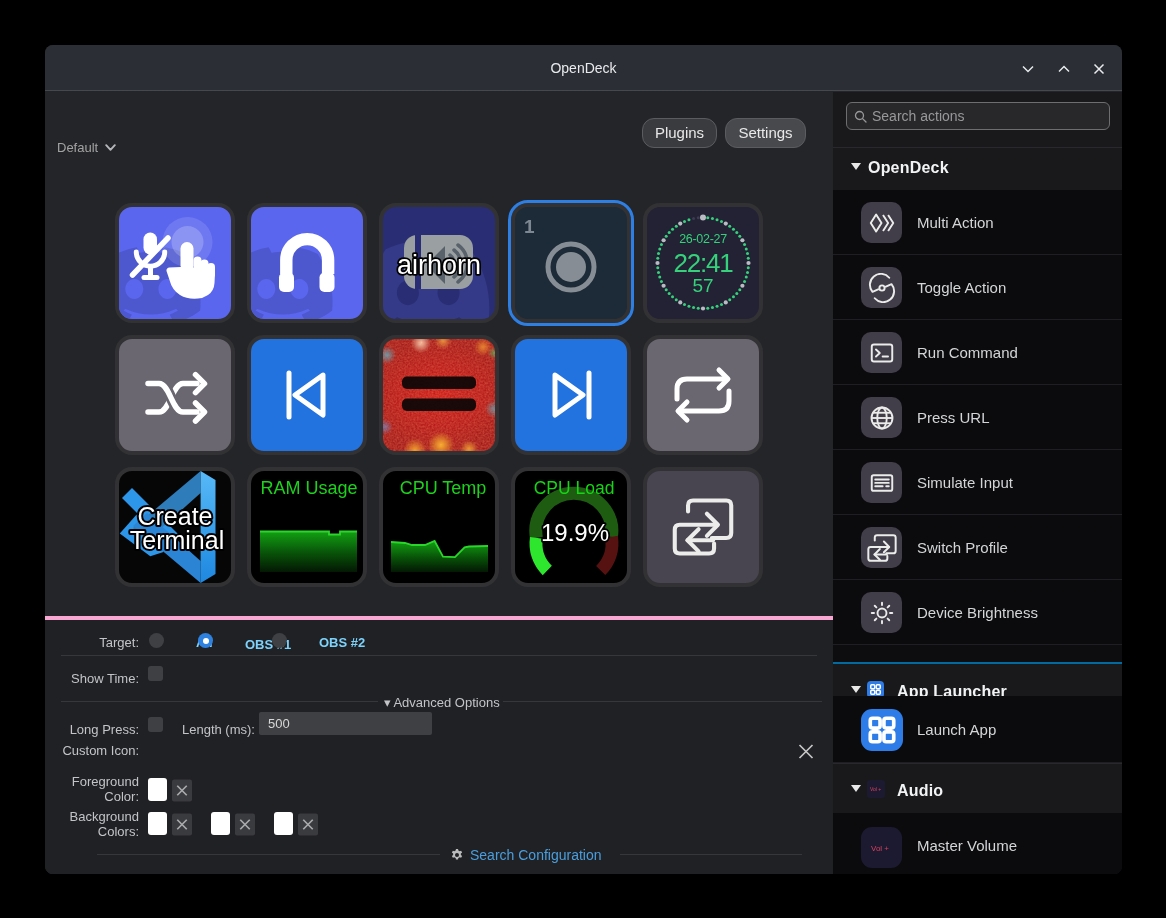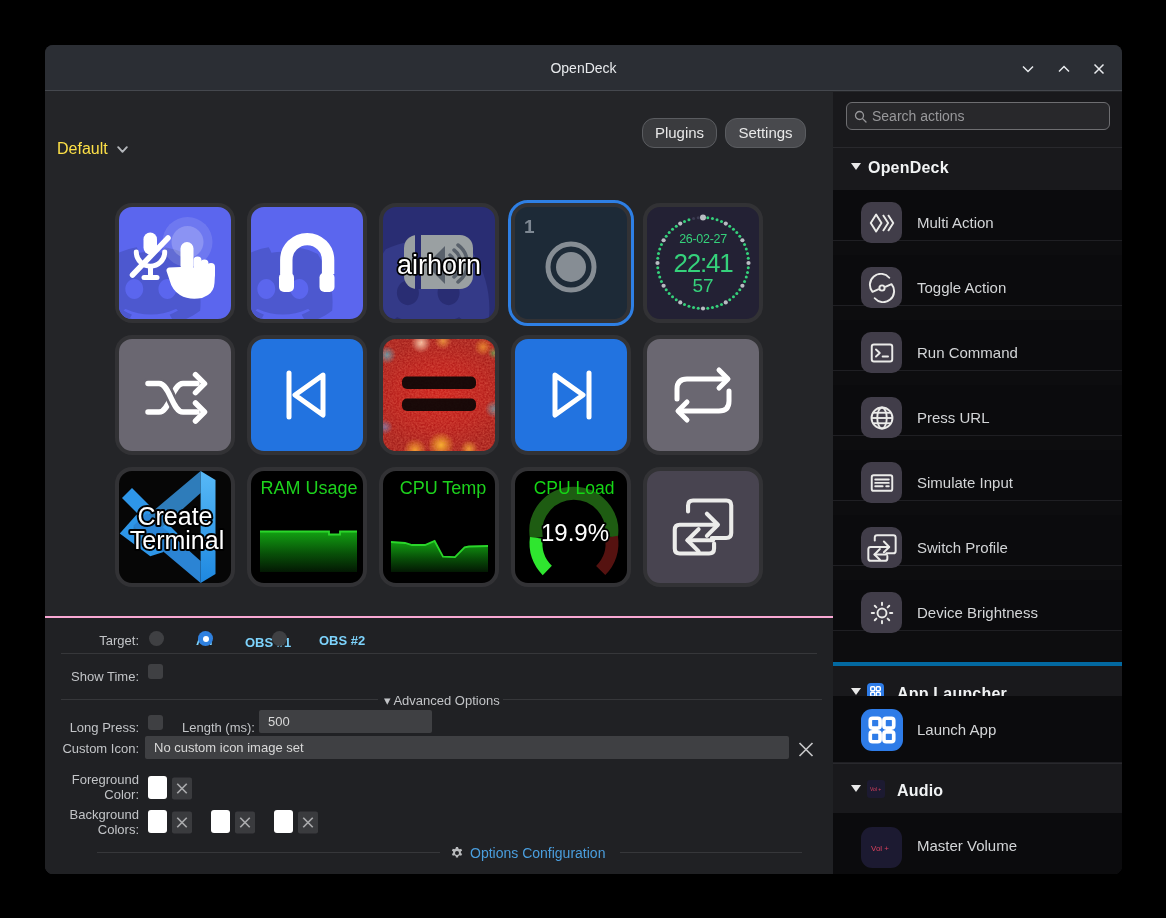--- a/index.html
+++ b/index.html
@@ -4,47 +4,47 @@
 <style>
 * { margin:0; padding:0; box-sizing:border-box; }
 html,body { width:1166px; height:918px; background:#000; font-family:"Liberation Sans", sans-serif; overflow:hidden; }
 #win { position:absolute; left:45px; top:45px; width:1077px; height:829px; border-radius:8px; overflow:hidden; background:#242528; }
 #titlebar { position:absolute; left:0; top:0; width:100%; height:46px; background:#2b2e34; border-bottom:1px solid #45484e; }
 #titlebar .title { position:absolute; width:100%; text-align:center; top:15px; font-size:14px; color:#e8eaed; }
 .tbtn { position:absolute; top:16px; width:16px; height:16px; }
 #main { position:absolute; left:0; top:47px; width:788px; height:782px; background:#242528; }
 #sidebar { position:absolute; left:788px; top:47px; width:289px; height:782px; background:#0d0d0f; }
 h1.dev { position:absolute; left:12px; top:15px; font-size:21.5px; font-weight:bold; color:#eceff1; letter-spacing:-0.4px; }
-.profile { position:absolute; left:12px; top:48px; font-size:16px; color:#fde047; }
+.profile { position:absolute; left:12px; top:48px; font-size:13px; color:#a3a3a3; }
 .hbtn { position:absolute; top:26px; height:30px; border:1px solid #5a5c60; border-radius:12px; color:#e8e8e8; font-size:15px; text-align:center; line-height:28px; }
 #plugins { left:597px; width:75px; background:#3a3b3e; }
 #settings { left:680px; width:81px; background:#48494d; }
 .key { position:absolute; width:120px; height:120px; border:4px solid #323235; border-radius:17px; overflow:hidden; }
 .key svg.ic { position:absolute; left:0; top:0; }
 #k14 { outline:3px solid #2e7fe4; outline-offset:0px; }
 
-#form { position:absolute; left:0; top:524px; width:788px; height:258px; background:#202124; border-top:2px solid #f9a8d4; }
+#form { position:absolute; left:0; top:524px; width:788px; height:258px; background:#202124; border-top:4px solid #f9a8d4; }
 .lbl { position:absolute; color:#c2c4c7; font-size:13px; text-align:right; }
 .boldlbl { position:absolute; color:#7dd3fc; font-weight:bold; font-size:13px;margin-left:28px; }
 .radio { position:absolute; width:15px; height:15px; border-radius:50%; background:#3f4043; }
 .radio.on { background:#2f81e0; }
 .radio.on::after { content:''; position:absolute; left:4.5px; top:4.5px; width:6px; height:6px; border-radius:50%; background:#fff; }
 .checkbox { position:absolute; width:15px; height:15px; border-radius:3px; background:#3f4043; }
 .tinput { position:absolute; background:#3f4043; color:#d8d8d8; font-size:13px; border-radius:2px; line-height:23px; padding-left:9px; }
 .swatch { position:absolute; width:19px; height:23px; background:#fff; border-radius:3px; }
 .xbtn { position:absolute; width:20px; height:23px; }
 .hr { position:absolute; height:1px; background:#36373a; }
 .legend { position:absolute; font-size:13px; color:#c2c4c7; }
 
 #searchwrap { position:absolute; left:0; top:0; width:289px; height:56px; background:#19191c; }
 #search { position:absolute; left:13px; top:10px; width:264px; height:28px; background:#28282b; border:1px solid #6e6e71; border-radius:6px; color:#98989b; font-size:14px; line-height:26px; padding-left:25px; }
 .cathead { position:absolute; left:0; width:289px; background:#19191c; }
 .cathead .tri { position:absolute; left:18px; width:0; height:0; border-left:5.5px solid transparent; border-right:5.5px solid transparent; border-top:7px solid #e8e8e8; }
 .cathead .ctext { position:absolute; left:40px; font-size:16px; font-weight:bold; color:#f1f3f4; letter-spacing:0.2px; }
-.sitem { position:absolute; left:0; width:289px; height:51px; background:#0b0b0d; border-bottom:1px solid #1f1f23; }
+.sitem { position:absolute; left:0; width:289px; height:65px; background:#0b0b0d; border-bottom:1px solid #1f1f23; }
 .sitem .tile { position:absolute; left:28px; top:12px; width:41px; height:41px; border-radius:10px; background:#413d49; }
 .sitem .itext { position:absolute; left:84px; top:24px; font-size:15px; color:#d3d5d7; }
 </style>
 </head>
 <body>
 <div id="win">
   <div id="titlebar">
     <div class="title">OpenDeck</div>
     <svg class="tbtn" style="left:975px" viewBox="0 0 16 16">
         <path d="M3 5.5 L8 10.5 L13 5.5" stroke="#e8eaed" stroke-width="1.5" fill="none" stroke-linejoin="miter"></path>
@@ -322,21 +322,20 @@
       <div class="lbl" style="right:694px;top:51px">Show Time:</div>
       <div class="checkbox" style="left:103px;top:46px"></div>
       <div class="legend" style="left:339px;top:75px">▾ Advanced Options</div>
       <div class="hr" style="left:16px;top:81px;width:317px"></div>
       <div class="hr" style="left:458px;top:81px;width:319px"></div>
       <div class="lbl" style="right:694px;top:102px">Long Press:</div>
       <div class="checkbox" style="left:103px;top:97px"></div>
       <div class="lbl" style="left:137px;top:102px">Length (ms):</div>
       <div class="tinput" style="left:214px;top:92px;width:173px;height:23px">500</div>
       <div class="lbl" style="right:694px;top:123px">Custom Icon:</div>
-      <div class="tinput" style="left:100px;top:118px;width:644px;height:23px">No custom icon image set</div>
       <svg class="xbtn" style="left:751px;top:120px" width="20" height="20" viewBox="0 0 20 20">
           <path d="M3.5 3.5 L16.5 16.5 M16.5 3.5 L3.5 16.5" stroke="#c6c6c8" stroke-width="1.7"></path>
         </svg>
       <div class="lbl" style="right:694px;top:154px;line-height:15px">Foreground<br>Color:</div>
       <div class="swatch" style="left:103px;top:158px"></div>
       <svg class="xbtn" style="left:127px;top:159px" width="19" height="21" viewBox="0 0 19 21">
           <rect x="0" y="0" width="19" height="21" rx="2" fill="#3a3b3e"></rect>
           <path d="M5 6 L14 15 M14 6 L5 15" stroke="#aaabad" stroke-width="1.6"></path>
         </svg>
       <div class="lbl" style="right:694px;top:189px;line-height:15px">Background<br>Colors:</div>
@@ -351,21 +350,21 @@
           <path d="M5 6 L14 15 M14 6 L5 15" stroke="#aaabad" stroke-width="1.6"></path>
         </svg>
       <div class="swatch" style="left:229px;top:192px"></div>
       <svg class="xbtn" style="left:253px;top:193px" width="19" height="21" viewBox="0 0 19 21">
           <rect x="0" y="0" width="19" height="21" rx="2" fill="#3a3b3e"></rect>
           <path d="M5 6 L14 15 M14 6 L5 15" stroke="#aaabad" stroke-width="1.6"></path>
         </svg>
       <svg style="position:absolute;left:405px;top:228px" width="14" height="14" viewBox="0 0 16 16">
           <path fill="#b9bbbd" d="M6.8 1 h2.4 l.3 1.9 a5.3 5.3 0 0 1 1.4.8 l1.8-.7 1.2 2.1 -1.5 1.2 a5.3 5.3 0 0 1 0 1.6 l1.5 1.2 -1.2 2.1 -1.8-.7 a5.3 5.3 0 0 1-1.4.8 l-.3 1.9 h-2.4 l-.3-1.9 a5.3 5.3 0 0 1-1.4-.8 l-1.8.7 -1.2-2.1 1.5-1.2 a5.3 5.3 0 0 1 0-1.6 l-1.5-1.2 1.2-2.1 1.8.7 a5.3 5.3 0 0 1 1.4-.8 z M8 5.7 a2.3 2.3 0 1 0 0 4.6 a2.3 2.3 0 0 0 0-4.6"></path>
         </svg>
-      <div class="legend" style="left:425px;top:227px;color:#4a9ede;font-size:14px">Options Configuration</div>
+      <div class="legend" style="left:425px;top:227px;color:#4a9ede;font-size:14px">Search Configuration</div>
       <div class="hr" style="left:52px;top:234px;width:343px"></div>
       <div class="hr" style="left:575px;top:234px;width:182px"></div>
     </div>
   </div>
   <div id="sidebar">
     <div id="searchwrap">
       <div id="search">Search actions</div>
       <svg style="position:absolute;left:21px;top:18px" width="13" height="13" viewBox="0 0 13 13">
           <circle cx="5.5" cy="5.5" r="4" stroke="#98989b" stroke-width="1.3" fill="none"></circle>
           <path d="M8.6 8.6 L12 12" stroke="#98989b" stroke-width="1.3" stroke-linecap="round"></path>
@@ -469,21 +468,21 @@
                 <path d="M18.4 12 H20.2"></path>
                 <path d="M6.2 6.2 L7.5 7.5"></path>
                 <path d="M16.5 16.5 L17.8 17.8"></path>
                 <path d="M6.2 17.8 L7.5 16.5"></path>
                 <path d="M16.5 7.5 L17.8 6.2"></path>
               </g>
             </svg>
           </div>
         <div class="itext">Device Brightness</div>
       </div>
-      <div class="cathead" style="top:570px;height:51px;border-top:4px solid #0369a1">
+      <div class="cathead" style="top:570px;height:51px;border-top:2px solid #0369a1">
         <div class="tri" style="top:22px"></div>
         <svg style="position:absolute;left:34px;top:17px;border-radius:4px;background:#2e7ce8" width="17" height="17" viewBox="0 0 24 24">
             <use href="#gridicon"></use>
           </svg>
         <div class="ctext" style="left:64px;top:19px">App Launcher</div>
       </div>
       <div class="sitem" style="top:604px;height:67px">
         <div class="tile" style="background:#2e7ce8;border-radius:11px;top:13px;left:28px;width:42px;height:42px"><svg width="42" height="42" viewBox="0 0 24 24">
               <use href="#gridicon"></use>
             </svg></div>

